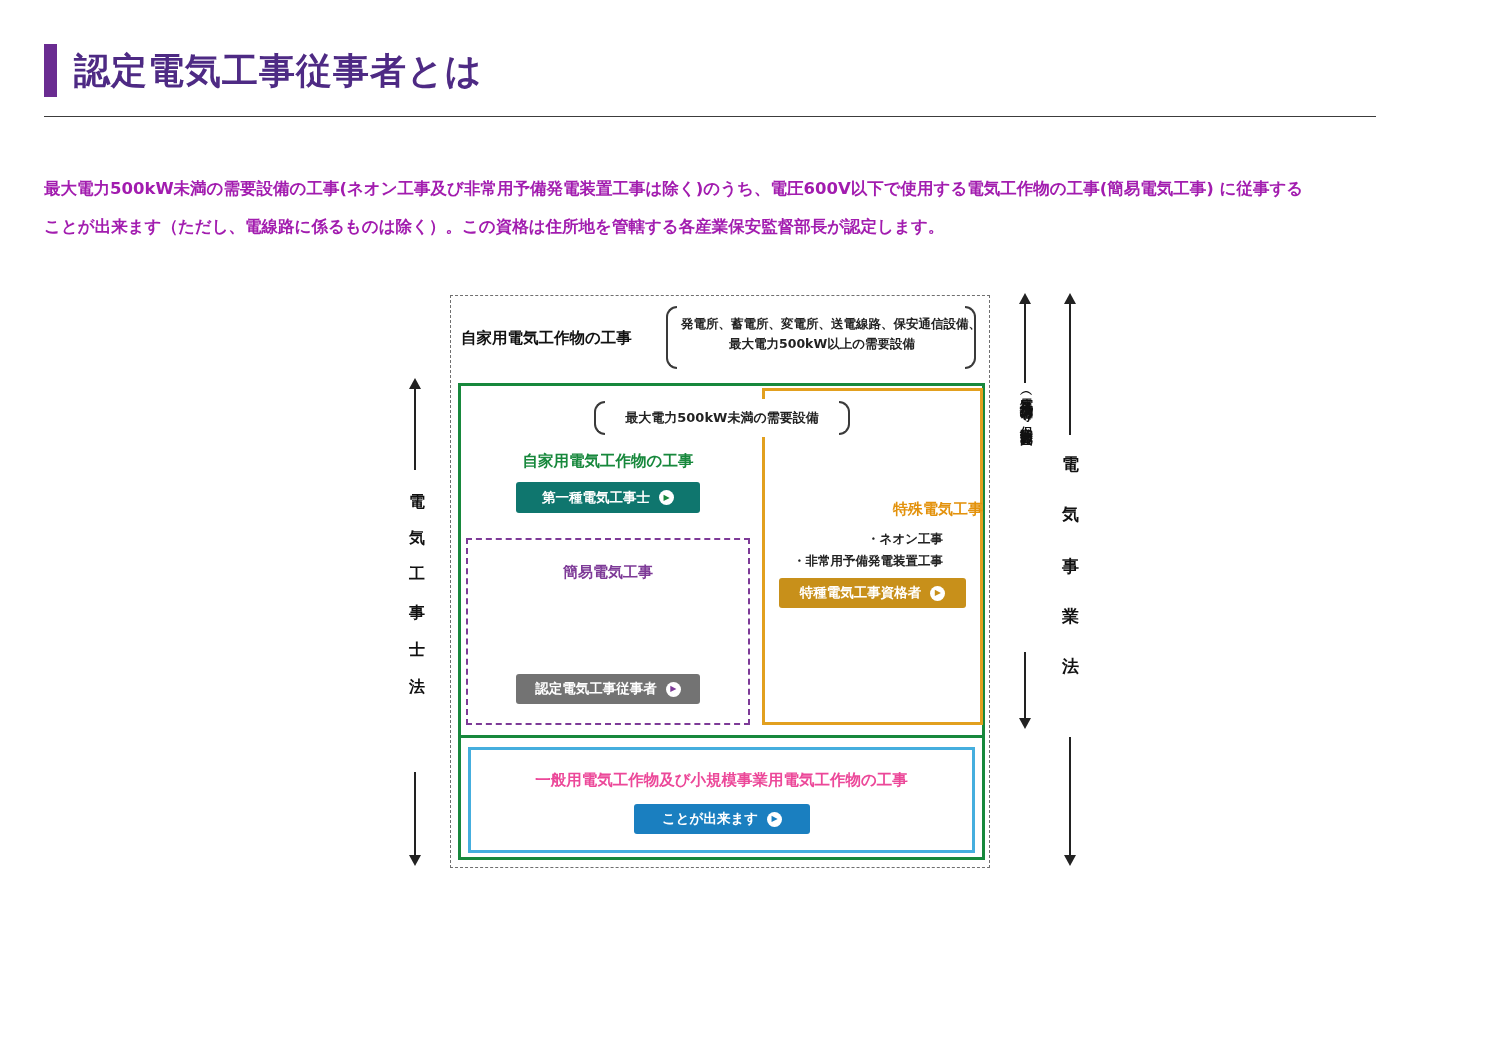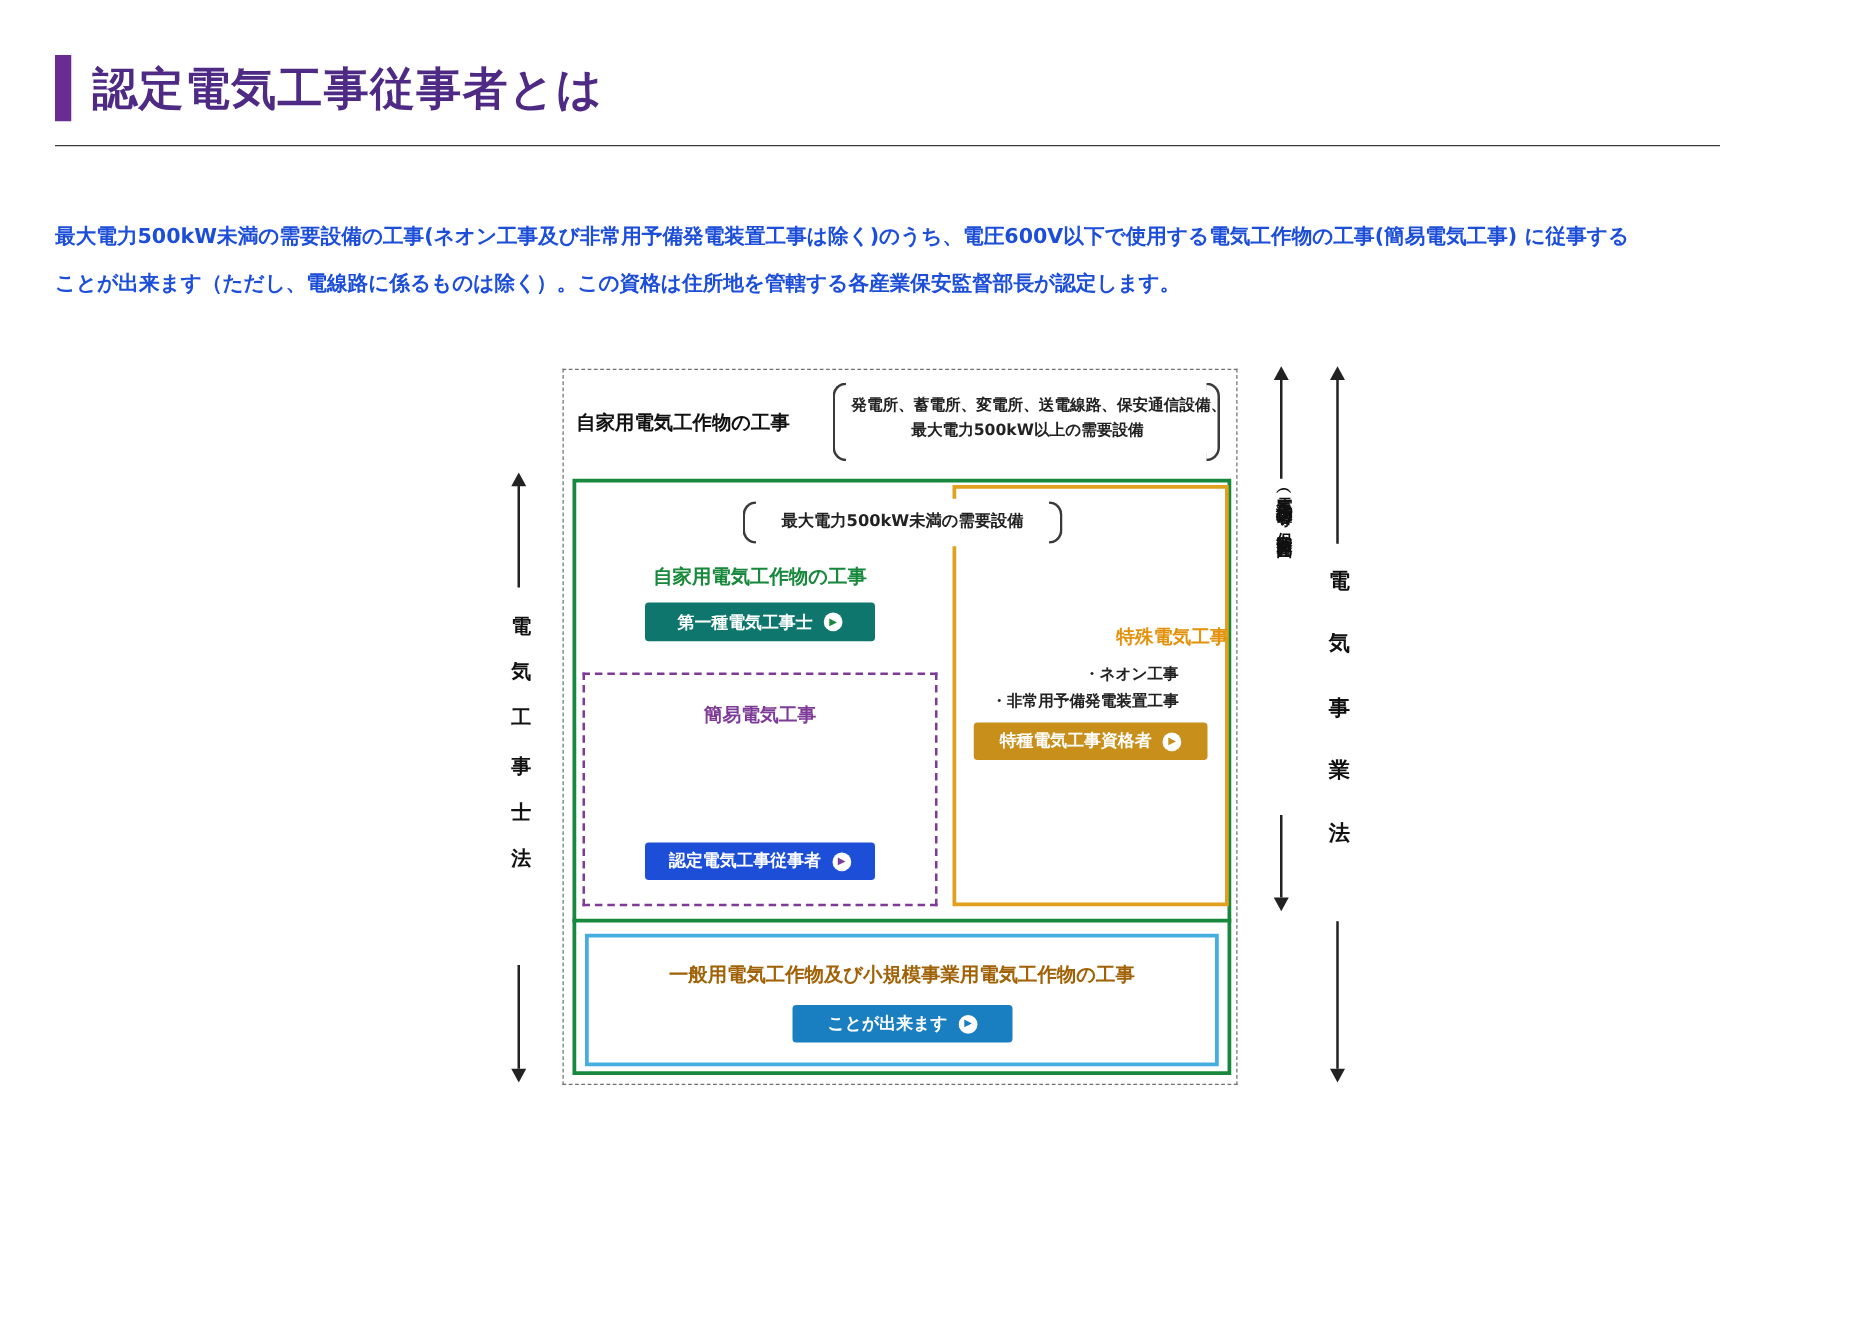--- a/index.html
+++ b/index.html
@@ -7,52 +7,52 @@
   body { font-family:"DejaVu Sans","Liberation Sans",sans-serif; color:#1d1d1d; }
   .canvas { position:relative; width:1376px; height:1058px; background:#fff; overflow:hidden; }
   .abs { position:absolute; }
 
   
   .accent-bar { width:13px; height:53px; background:#6a2c91; }
   .page-title { font-size:36px; font-weight:bold; color:#4e2a84; letter-spacing:1px; }
   .rule { height:1px; background:#3c3c3c; }
 
   
-  .intro-line { font-size:16.5px; font-weight:600; color:#1d4ed8; line-height:38px; white-space:nowrap; }
+  .intro-line { font-size:16.5px; font-weight:600; color:#a21caf; line-height:38px; white-space:nowrap; }
 
   
   .dashed-box { border:1px dashed #707070; background:#fff; }
   .green-box  { border:3px solid #17883c; }
   .green-divider { height:3px; background:#17883c; }
   .purple-dashed { border:2px dashed #7d3a97; }
   .orange-box { border:3px solid #e2a01f; }
   .blue-box { border:3px solid #45aede; }
 
   .diag-title { font-size:15.5px; font-weight:bold; color:#111; white-space:nowrap; }
   .small-note { font-size:12.5px; font-weight:bold; color:#222; line-height:20px; white-space:nowrap; text-align:center; }
   .left-note  { font-size:12px; font-weight:bold; color:#222; line-height:21px; white-space:nowrap; text-align:right; }
   .sec-label-green  { color:#17883c; font-size:15.5px; font-weight:bold; text-align:center; white-space:nowrap; }
   .sec-label-purple { color:#7d3a97; font-size:15px; font-weight:bold; text-align:center; white-space:nowrap; }
   .sec-label-orange { color:#e3920c; font-size:15px; font-weight:bold; text-align:right; white-space:nowrap; }
-  .sec-label-blue   { color:#a16207; font-size:15.5px; font-weight:bold; text-align:center; white-space:nowrap; }
+  .sec-label-blue   { color:#ec4899; font-size:15.5px; font-weight:bold; text-align:center; white-space:nowrap; }
 
   
   .paren { width:11px; border:2px solid #3a3a3a; }
   .paren.l { border-right:0; border-radius:12px 0 0 12px; }
   .paren.r { border-left:0; border-radius:0 12px 12px 0; }
 
   
   .pill { display:flex; align-items:center; justify-content:center; gap:9px;
           color:#fff; font-weight:bold; font-size:13.5px; border-radius:3px;
           white-space:nowrap; cursor:pointer; }
   .pill .ic { width:15px; height:15px; border-radius:50%; background:#fff;
               display:flex; align-items:center; justify-content:center;
               font-size:8px; line-height:1; }
   .pill.green  { background:#0f766e;align-items:center; }  .pill.green  .ic { color:#17883c; }
-  .pill.purple { background:#1d4ed8; }  .pill.purple .ic { color:#7d3a97; }
+  .pill.purple { background:#737373; }  .pill.purple .ic { color:#7d3a97; }
   .pill.orange { background:#c8901a; }  .pill.orange .ic { color:#c8901a; }
   .pill.blue   { background:#1a7fc0; }  .pill.blue   .ic { color:#1a7fc0; }
 
   
   .aline { width:2px; background:#222; }
   .tri-up   { width:0; height:0; border-left:6px solid transparent; border-right:6px solid transparent; border-bottom:11px solid #222; }
   .tri-down { width:0; height:0; border-left:6px solid transparent; border-right:6px solid transparent; border-top:11px solid #222; }
   .vtext { writing-mode:vertical-rl; font-weight:bold; color:#111; white-space:nowrap; }
   .vtext.law-left   { font-size:16px; letter-spacing:37px; }
   .vtext.scope-note { font-size:13px; letter-spacing:1.5px; font-weight:bold; }

